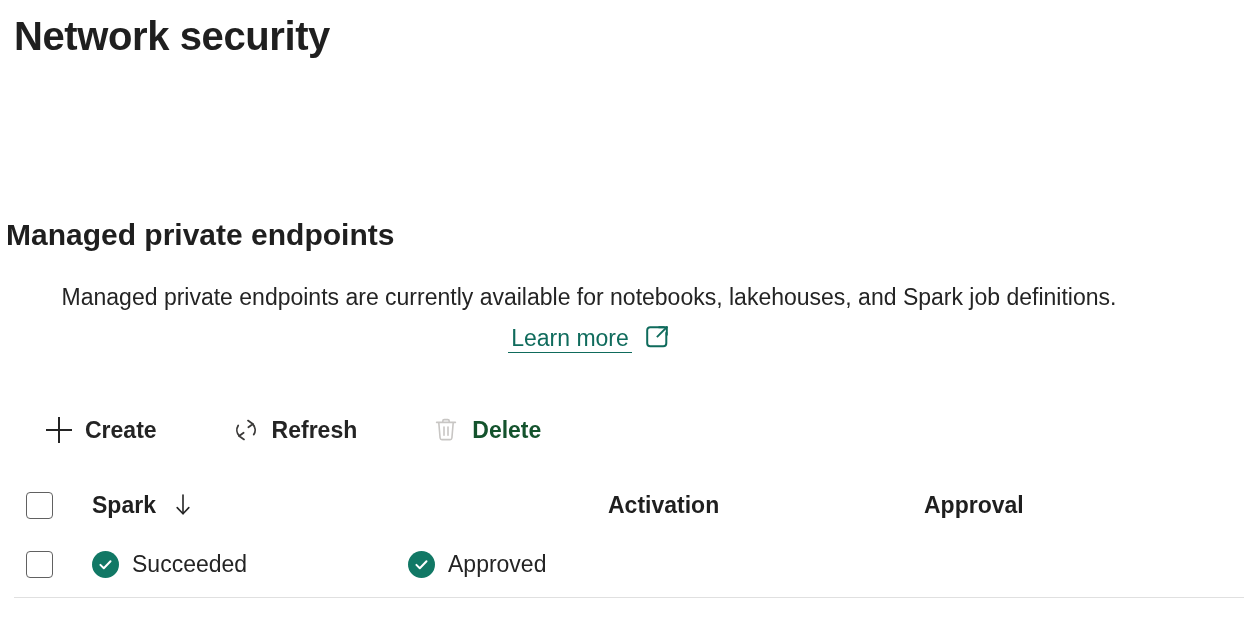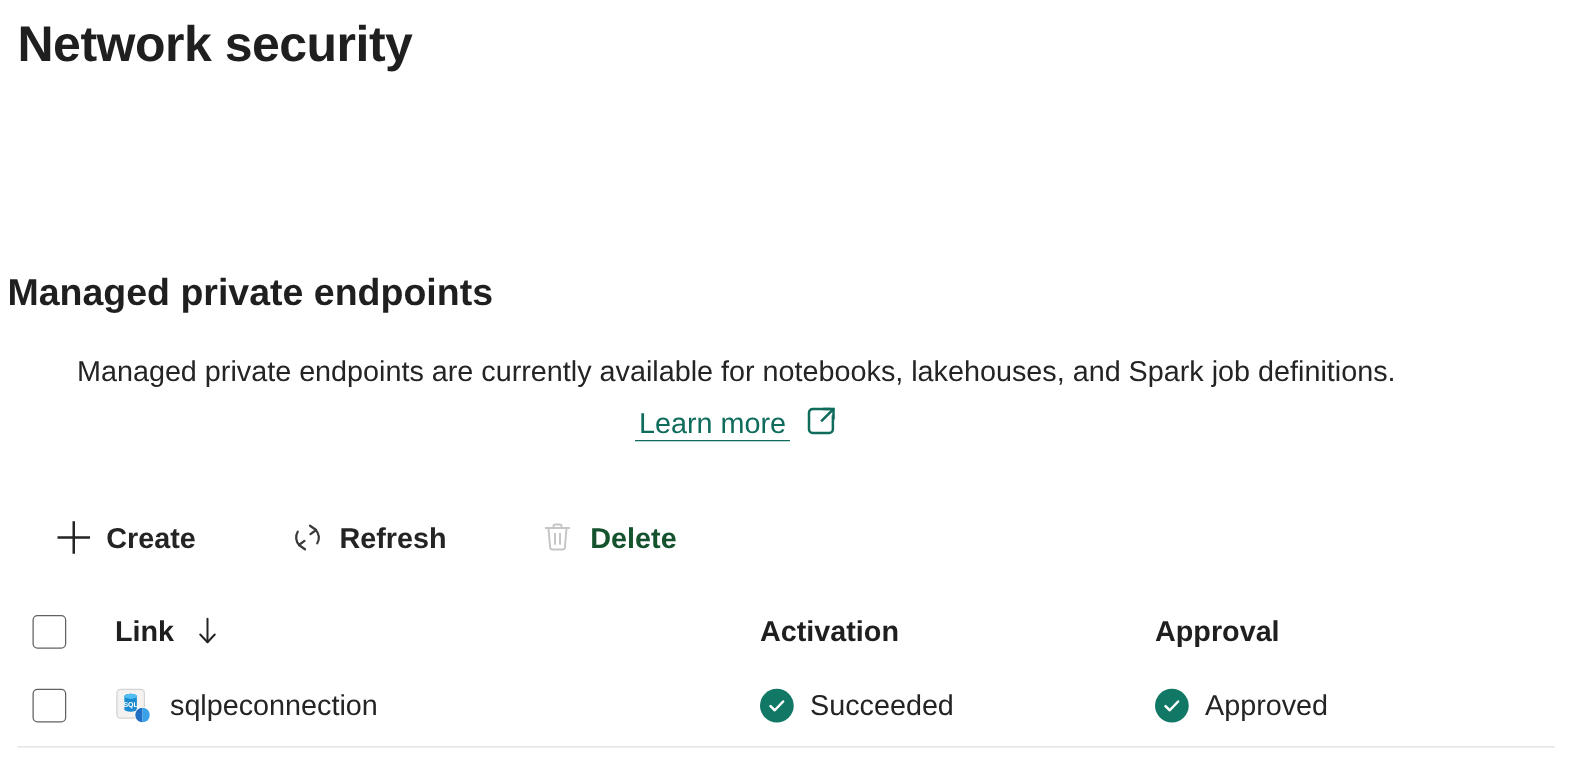--- a/index.html
+++ b/index.html
@@ -290,55 +290,41 @@
 
   </div>
 
   <div class="table">
 
     <div class="row header">
       <div class="cb-cell">
         <span class="checkbox"></span>
       </div>
       <div class="col-name">
-        <span class="th">Link</span>
+        <span class="th">Spark</span>
         <span class="sort-arrow">
           <svg width="22" height="26" viewBox="0 0 22 26" fill="none" xmlns="http://www.w3.org/2000/svg">
             <path d="M11 3 V21.5" stroke="#242424" stroke-width="1.6" stroke-linecap="round"></path>
             <path d="M5.2 15.6 L11 21.8 L16.8 15.6" stroke="#242424" stroke-width="1.6" stroke-linecap="round" stroke-linejoin="round" fill="none"></path>
           </svg>
         </span>
       </div>
       <div class="col-activ">
         <span class="th">Activation</span>
       </div>
       <div class="col-approv">
         <span class="th">Approval</span>
       </div>
     </div>
 
     <div class="row data">
       <div class="cb-cell">
         <span class="checkbox"></span>
       </div>
 
-      <div class="col-name">
-        <span class="res-icon">
-          <svg width="30" height="30" viewBox="0 0 30 30" xmlns="http://www.w3.org/2000/svg">
-            <rect x="1.5" y="1.5" width="22" height="23" rx="3" fill="#f3f2f1" stroke="#d6d4d2" stroke-width="1"></rect>
-            <path d="M7.5 7.0 a5 2.1 0 0 1 10 0 v10.3 a5 2.1 0 0 1 -10 0 z" fill="#1b8bd1"></path>
-            <ellipse cx="12.5" cy="7.0" rx="5" ry="2.1" fill="#51bdf0"></ellipse>
-            <text x="12.5" y="15.4" font-family="Liberation Sans, sans-serif" font-size="5.6" font-weight="700" fill="#ffffff" text-anchor="middle">SQL</text>
-            <circle cx="22.0" cy="22.0" r="6.4" fill="#ffffff"></circle>
-            <path d="M22.0 16.2 a5.8 5.8 0 0 0 0 11.6 z" fill="#1f6fc4"></path>
-            <path d="M22.0 16.2 a5.8 5.8 0 0 1 0 11.6 z" fill="#3aa0e8"></path>
-          </svg>
-        </span>
-        <span class="cell-text">sqlpeconnection</span>
-      </div>
 
       <div class="col-activ">
         <span class="status">
           <span class="status-dot">
             <svg width="17" height="17" viewBox="0 0 17 17" fill="none" xmlns="http://www.w3.org/2000/svg">
               <path d="M3.4 8.9 L6.8 12.2 L13.5 5.2" stroke="#ffffff" stroke-width="2" stroke-linecap="round" stroke-linejoin="round"></path>
             </svg>
           </span>
           <span class="cell-text">Succeeded</span>
         </span>

